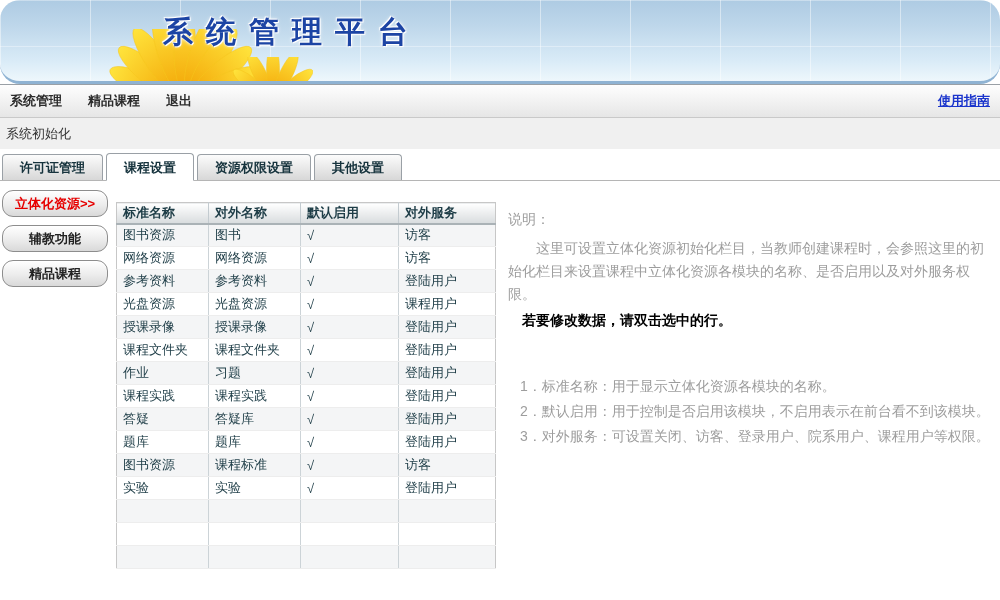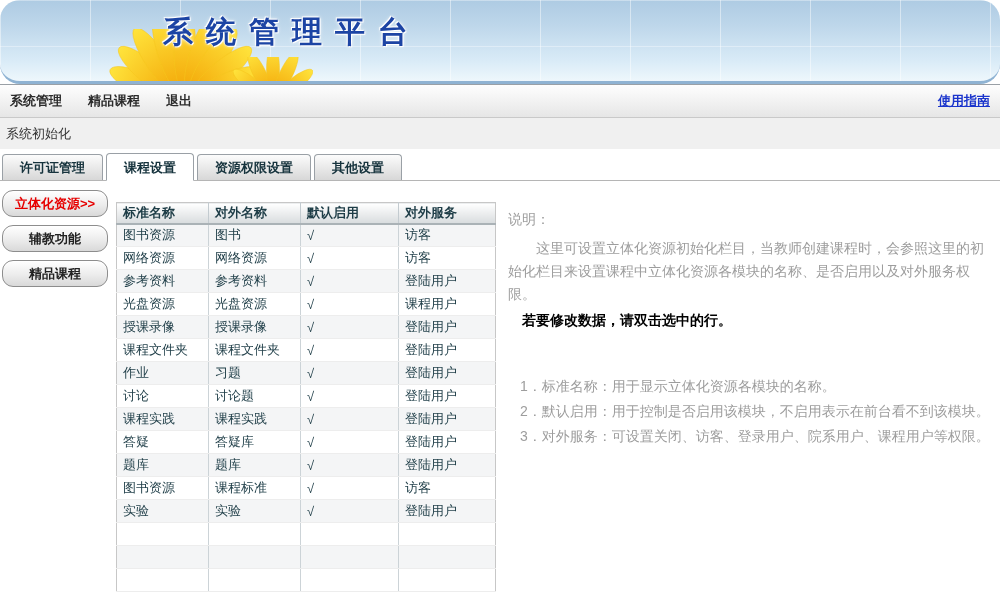--- a/index.html
+++ b/index.html
@@ -205,26 +205,20 @@
             <td>√</td>
             <td>登陆用户</td>
           </tr>
           <tr>
             <td>作业</td>
             <td>习题</td>
             <td>√</td>
             <td>登陆用户</td>
           </tr>
           <tr>
-            <td>讨论</td>
-            <td>讨论题</td>
-            <td>√</td>
-            <td>登陆用户</td>
-          </tr>
-          <tr>
             <td>课程实践</td>
             <td>课程实践</td>
             <td>√</td>
             <td>登陆用户</td>
           </tr>
           <tr>
             <td>答疑</td>
             <td>答疑库</td>
             <td>√</td>
             <td>登陆用户</td>

